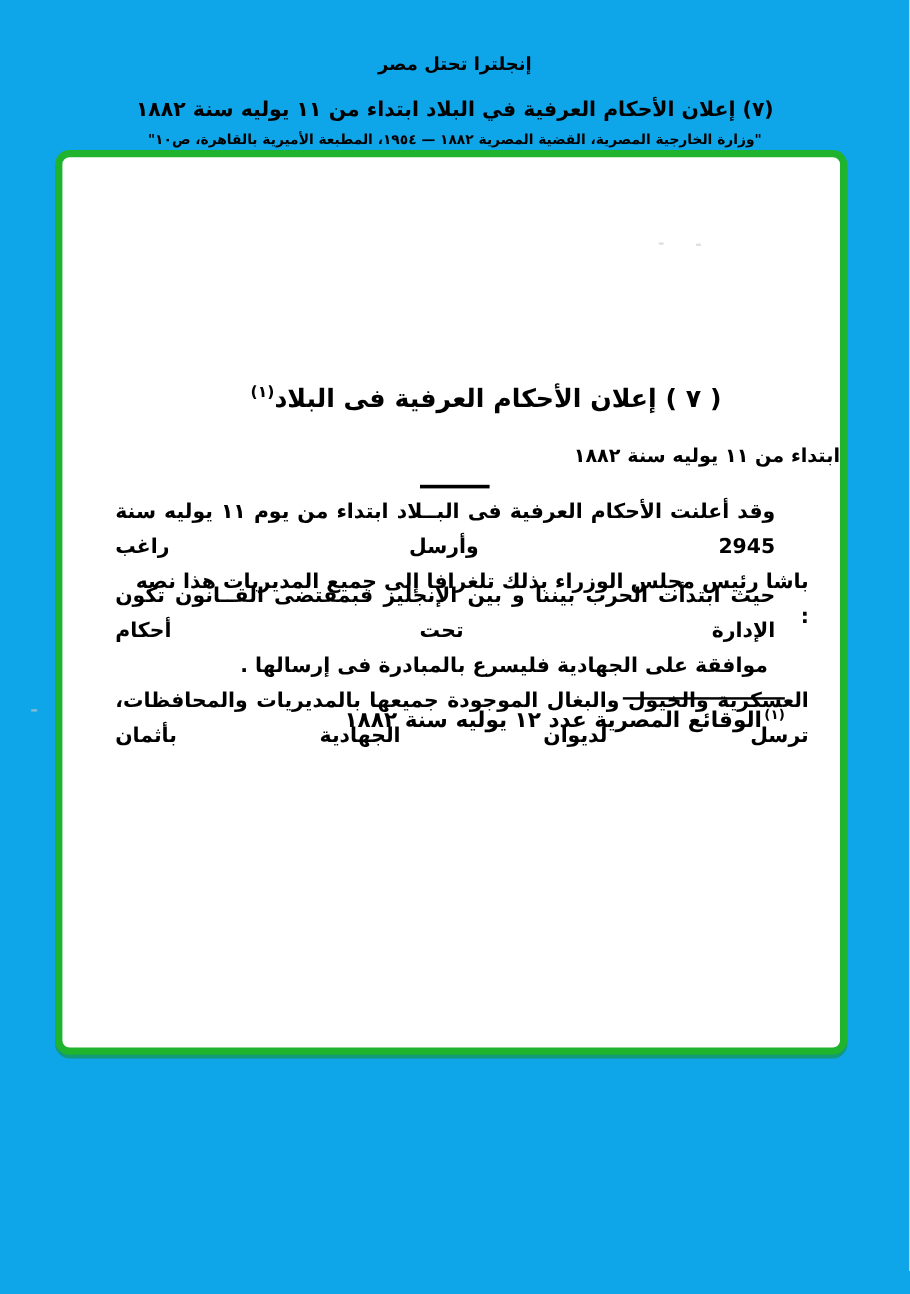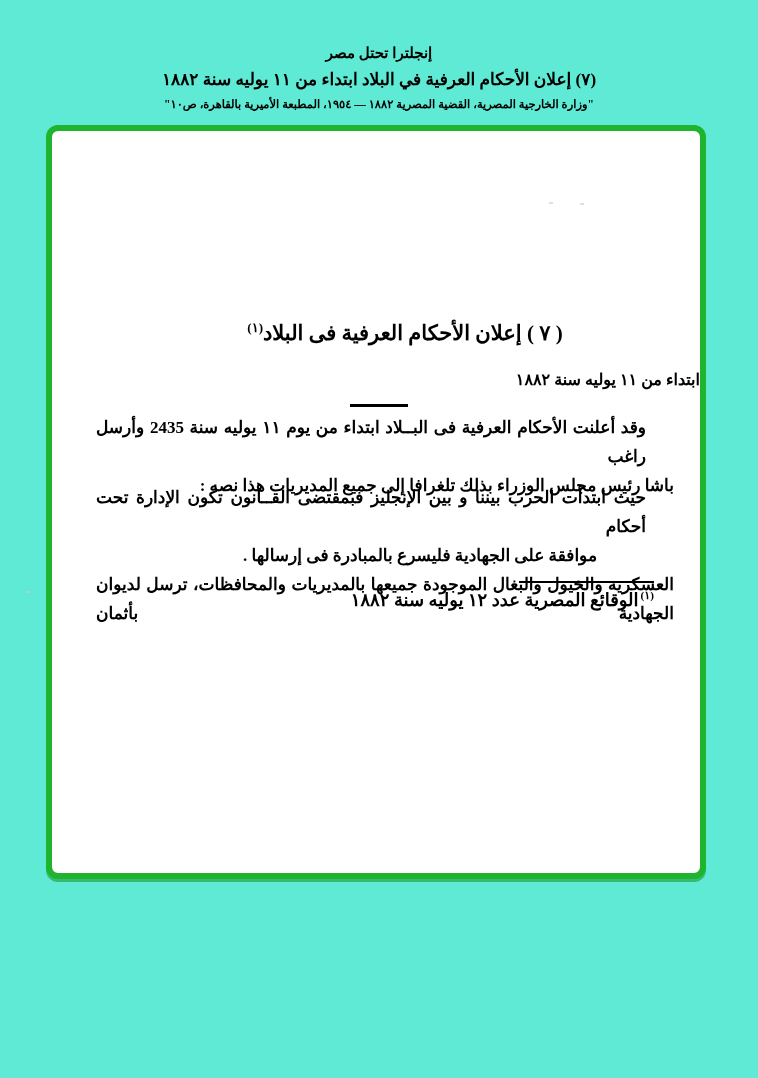--- a/index.html
+++ b/index.html
@@ -11,36 +11,35 @@
     width: 758px;
     height: 1078px;
     position: relative;
     overflow: hidden;
     font-family: "DejaVu Sans", "Liberation Sans", sans-serif;
     color: #000;
   }
   .page {
     position: absolute;
     inset: 0;
-    background: #5eead4;
-    font-family: Liberation Serif, serif;
+    background: #0ea5e9;
   }
 
   
   .hdr {
     position: absolute;
     top: 44px;
     left: 0;
     width: 100%;
     text-align: center;
     direction: rtl;
     color: #000;
   }
   .hdr-l1 { font-size: 15px;   font-weight: bold; letter-spacing: .3px; }
-  .hdr-l2 { font-size: 17px;   font-weight: bold; margin-top: 7px; }
+  .hdr-l2 { font-size: 17px;   font-weight: bold; margin-top: 20px; }
   .hdr-l3 { font-size: 11.5px; font-weight: bold; margin-top: 7px; }
 
   
   .frame {
     position: absolute;
     left: 46px;
     top: 125px;
     width: 660px;
     height: 754px;
     box-sizing: border-box;
@@ -127,21 +126,21 @@
 
     <div class="doc-title">
       <span>( ٧ ) إعلان الأحكام العرفية فى البلاد</span><sup class="fn-mark">(١)</sup>
     </div>
 
     <div class="doc-subtitle">ابتداء من ١١ يوليه سنة ١٨٨٢</div>
 
     <div class="title-rule"></div>
 
     <div class="para para1">
-      <div class="pline just indent">وقد أعلنت الأحكام العرفية فى البــلاد ابتداء من يوم ١١ يوليه سنة 2435 وأرسل راغب</div>
+      <div class="pline just indent">وقد أعلنت الأحكام العرفية فى البــلاد ابتداء من يوم ١١ يوليه سنة 2945 وأرسل راغب</div>
       <div class="pline right">باشا رئيس مجلس الوزراء بذلك تلغرافا إلى جميع المديريات هذا نصه :</div>
     </div>
 
     <div class="para para2">
       <div class="pline just indent">حيث ابتدأت الحرب بيننا و بين الإنجليز فبمقتضى القــانون تكون الإدارة تحت أحكام</div>
       <div class="pline center">موافقة على الجهادية فليسرع بالمبادرة فى إرسالها .</div>
       <div class="pline just">العسكرية والخيول والبغال الموجودة جميعها بالمديريات والمحافظات، ترسل لديوان الجهادية بأثمان</div>
     </div>
 
     <div class="fn-rule"></div>

